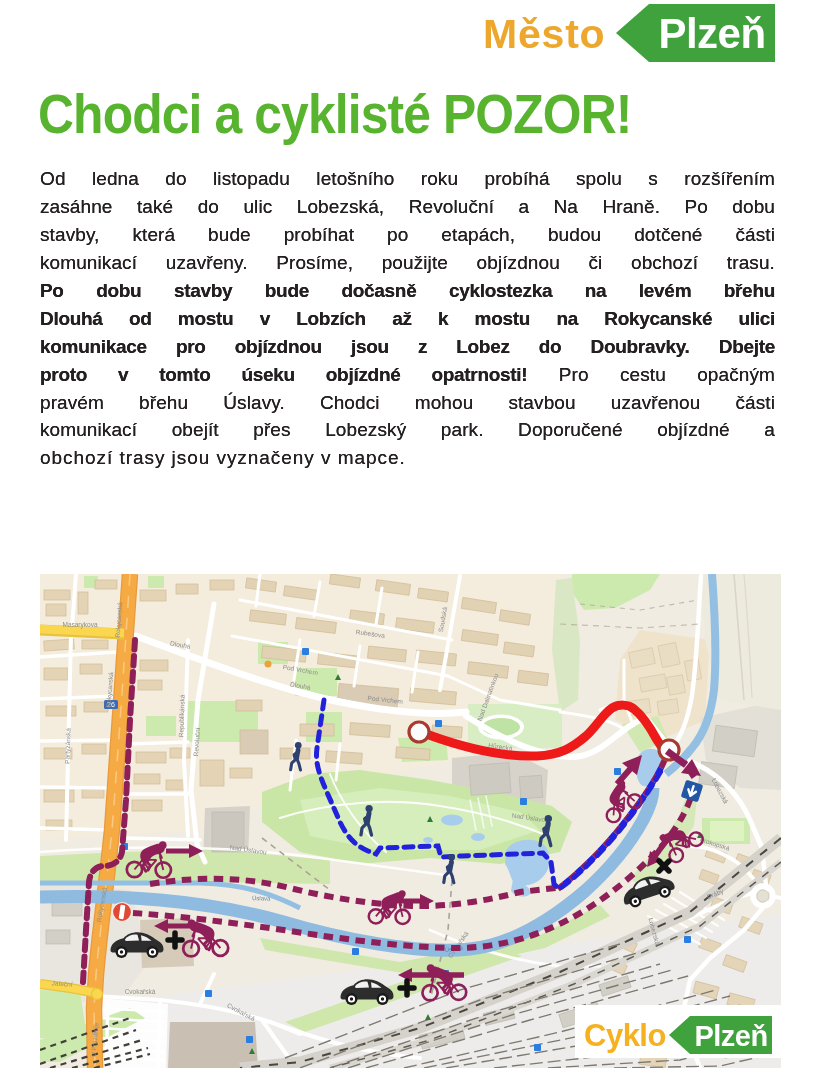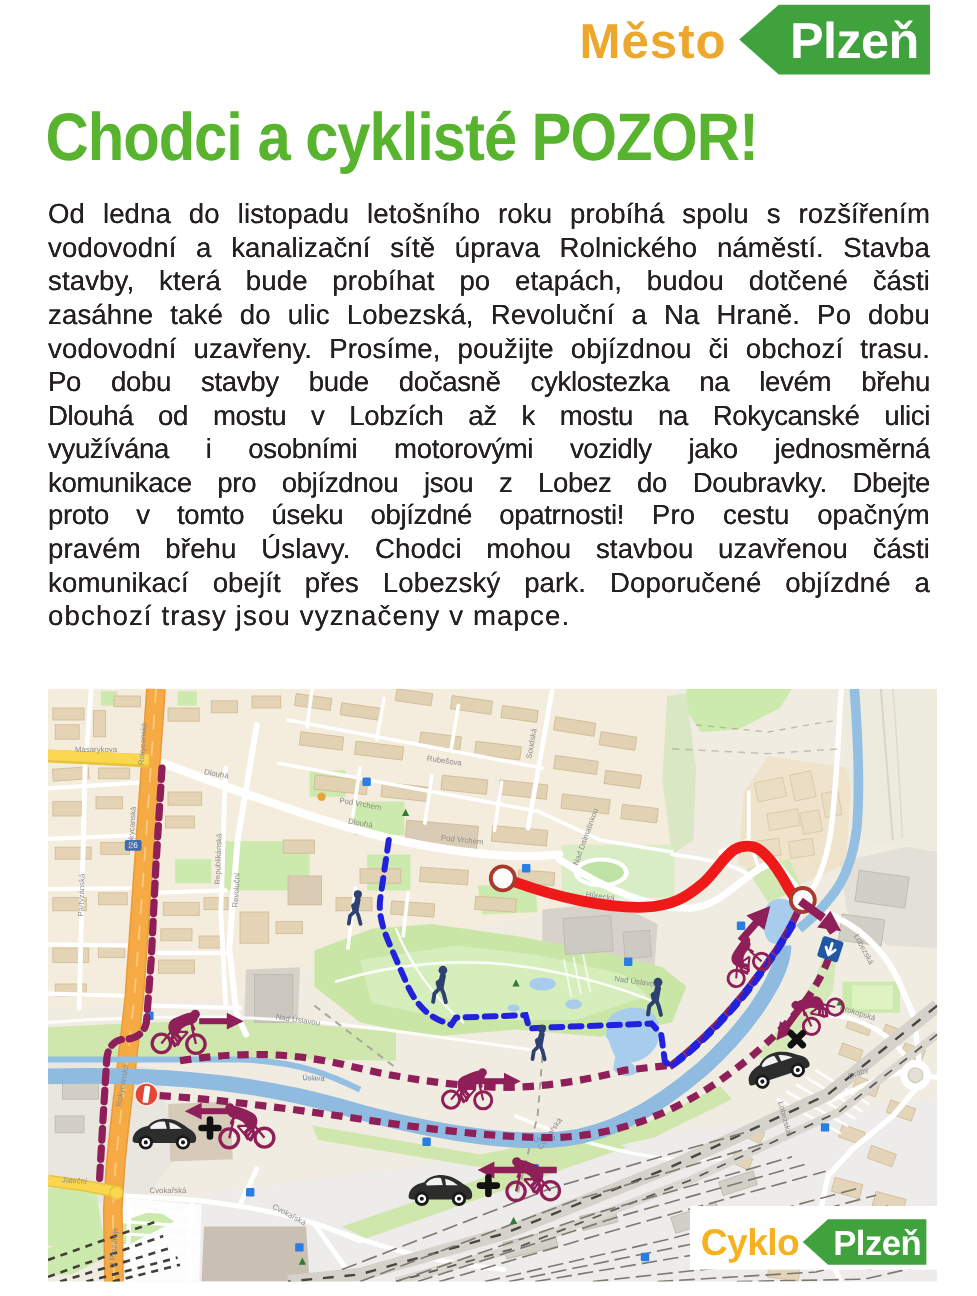--- a/index.html
+++ b/index.html
@@ -1,46 +1,44 @@
 <!DOCTYPE html>
 <html lang="cs"><head><meta charset="utf-8">
 <style>
 html,body{margin:0;padding:0;background:#fff}
 body{width:814px;height:1080px;position:relative;overflow:hidden;font-family:"Liberation Sans",sans-serif}
 .hdr{position:absolute;left:0;top:0;width:699px;height:70px}
 .h1{position:absolute;left:38px;top:81px;width:740px;font-weight:bold;color:#58b42f;font-size:56px;letter-spacing:-1px;white-space:nowrap;transform:scaleX(0.89);transform-origin:0 0}
 .txt{position:absolute;left:40px;top:165px;width:735px;color:#242021}
-.ln{font-size:23px;letter-spacing:0.1px;line-height:27.95px;text-align:justify;text-align-last:justify;height:27.95px;overflow:hidden;text-shadow:0 0 0.45px currentColor}
+.ln{font-size:19px;letter-spacing:0.1px;line-height:27.95px;text-align:justify;text-align-last:justify;height:27.95px;overflow:hidden;text-shadow:0 0 0.45px currentColor}
 .ln.last{text-align-last:left;letter-spacing:0.95px}
-.ln b{font-weight:normal;letter-spacing:-0.3px}
+.ln b{font-weight:bold;letter-spacing:-0.3px}
 .mapwrap{position:absolute;left:40px;top:574px;width:741px;height:494px}
 </style></head>
 <body>
 
 <div class="hdr">
 <svg width="814" height="70" viewBox="0 0 814 70">
 
 <text x="483" y="48" font-family="Liberation Sans" font-weight="bold" font-size="41" fill="#eca72c" letter-spacing="0.8">Město</text>
 
 <polygon points="616,33 649,4 775,4 775,62 649,62" fill="#3fa23c"></polygon>
 <text x="712" y="48" font-family="Liberation Sans" font-weight="bold" font-size="42" fill="#ffffff" text-anchor="middle" letter-spacing="-0.5">Plzeň</text>
 </svg>
 </div>
 
 <div class="h1">Chodci a cyklisté POZOR!</div>
 
 <div class="txt">
 <div class="ln">Od ledna do listopadu letošního roku probíhá spolu s rozšířením</div>
-<div class="ln">vodovodní a kanalizační sítě úprava Rolnického náměstí. Stavba</div>
+<div class="ln">zasáhne také do ulic Lobezská, Revoluční a Na Hraně. Po dobu</div>
 <div class="ln">stavby, která bude probíhat po etapách, budou dotčené části</div>
-<div class="ln">zasáhne také do ulic Lobezská, Revoluční a Na Hraně. Po dobu</div>
-<div class="ln">vodovodní uzavřeny. Prosíme, použijte objízdnou či obchozí trasu.</div>
+<div class="ln">komunikací uzavřeny. Prosíme, použijte objízdnou či obchozí trasu.</div>
 <div class="ln"><b>Po dobu stavby bude dočasně cyklostezka na levém břehu</b></div>
 <div class="ln"><b>Dlouhá od mostu v Lobzích až k mostu na Rokycanské ulici</b></div>
-<div class="ln"><b>využívána i osobními motorovými vozidly jako jednosměrná</b></div>
 <div class="ln"><b>komunikace pro objízdnou jsou z Lobez do Doubravky. Dbejte</b></div>
 <div class="ln"><b>proto v tomto úseku objízdné opatrnosti!</b> Pro cestu opačným</div>
 <div class="ln">pravém břehu Úslavy. Chodci mohou stavbou uzavřenou části</div>
 <div class="ln">komunikací obejít přes Lobezský park. Doporučené objízdné a</div>
 <div class="ln last">obchozí trasy jsou vyznačeny v mapce.</div>
 </div>
 
 <div class="mapwrap">
 <svg width="741" height="494" viewBox="40 574 741 494" font-family="Liberation Sans">
 

